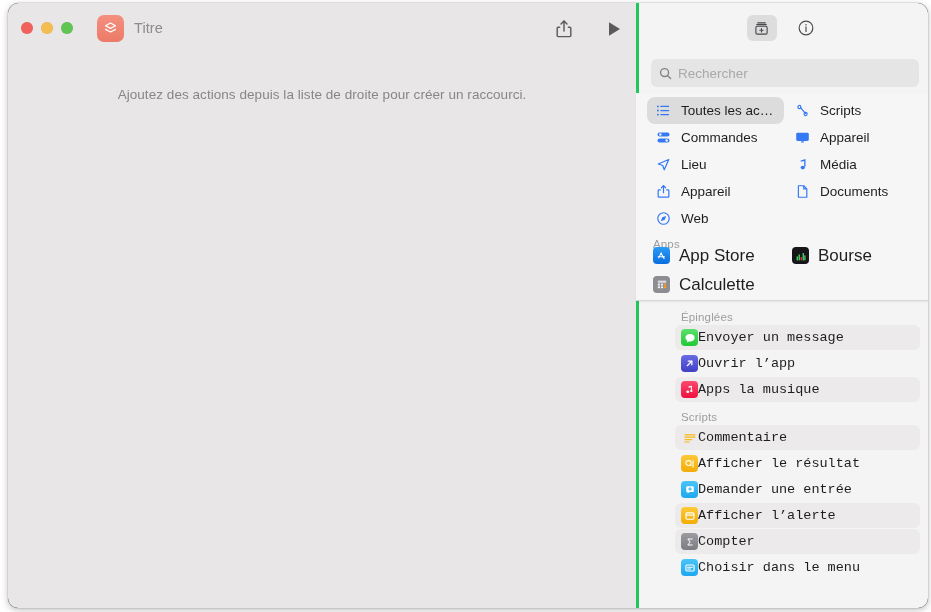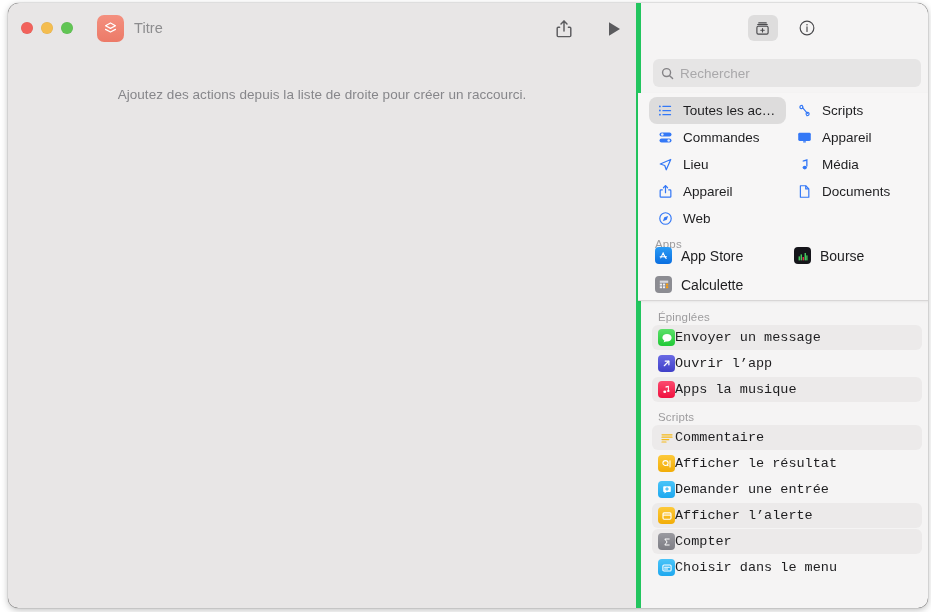--- a/index.html
+++ b/index.html
@@ -109,21 +109,21 @@
     letter-spacing: 0.05px;
   }
 
   
   .library {
     position: absolute;
     left: 628px; top: 0;
     width: 292px;
     height: 605px;
     background: #f5f4f4;
-    border-left: 5px solid #22c55e;
+    border-left: 3px solid #22c55e;
   }
 
   .lib-toolbar {
     position: relative;
     height: 50px;
     display: flex;
     align-items: center;
     justify-content: center;
     gap: 14px;
   }
@@ -229,21 +229,21 @@
     align-items: center;
     gap: 9px;
     height: 29px;
     padding: 0 6px;
     border-radius: 6px;
     white-space: nowrap;
     overflow: hidden;
     cursor: default;
   }
   .app-item .lbl {
-    font-size: 14px;
+    font-size: 17px;
     color: #1e1e20;
     overflow: hidden;
     text-overflow: ellipsis;
   }
   .app-ico {
     width: 17px; height: 17px;
     flex: 0 0 17px;
     border-radius: 4px;
     overflow: hidden;
     display: flex; align-items: center; justify-content: center;
@@ -252,20 +252,21 @@
   }
 
   
   .action-list {
     position: absolute;
     left: 0;
     top: 299px;
     width: 292px;
     height: 306px;
     overflow: hidden;
+    padding-left: 25px;
   }
   .sec-head {
     font-size: 11.5px;
     color: #9d9c9e;
     padding-left: 17px;
     margin-top: 9px;
     margin-bottom: 2px;
     letter-spacing: 0.15px;
   }
   .act-row {

